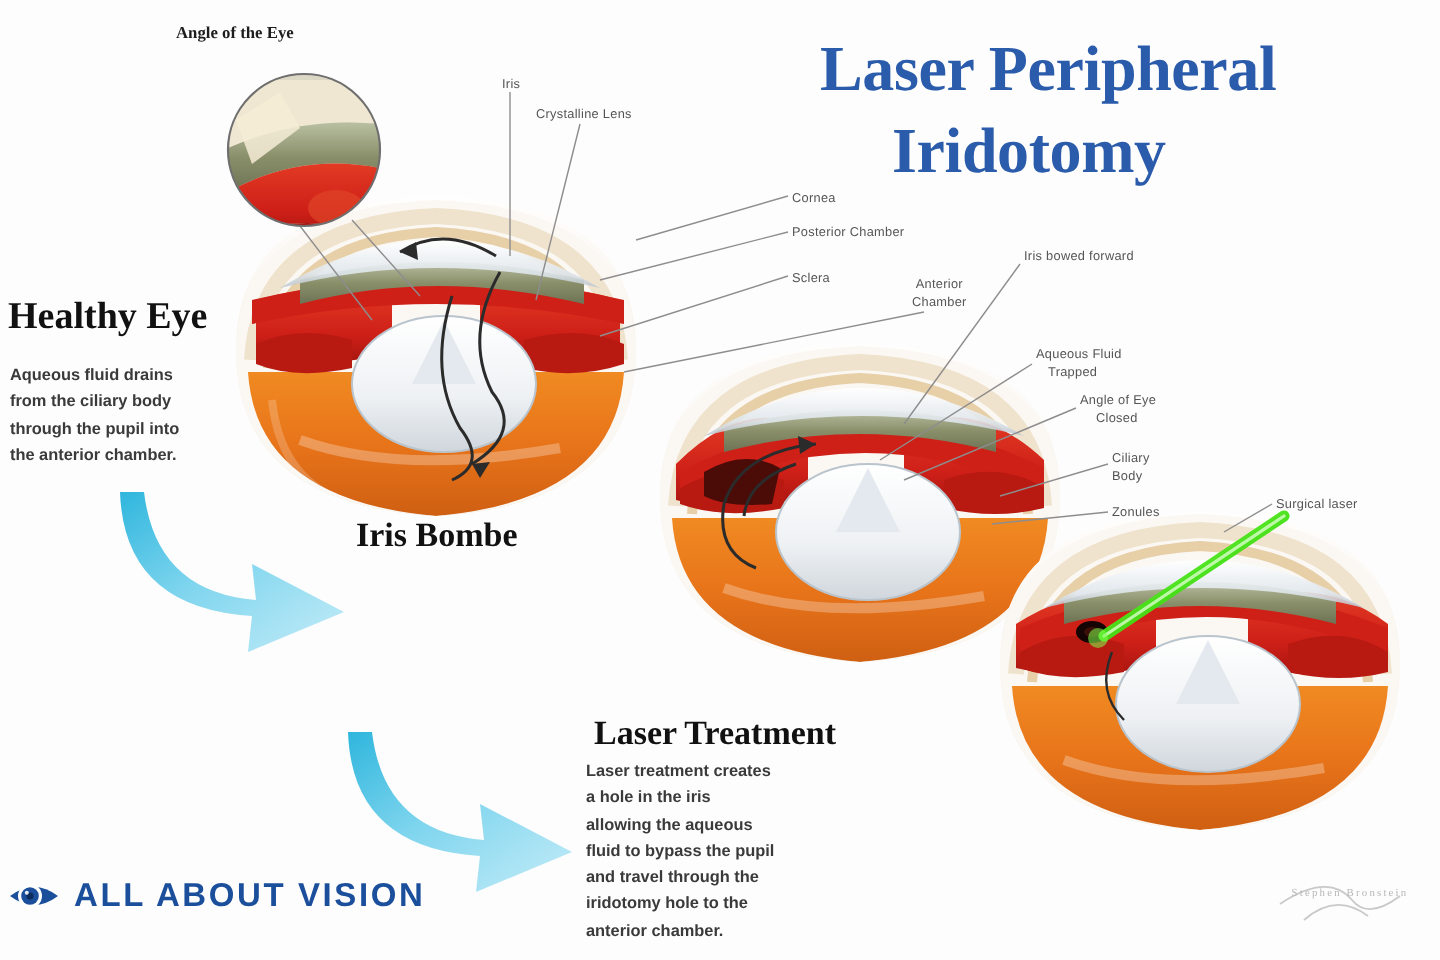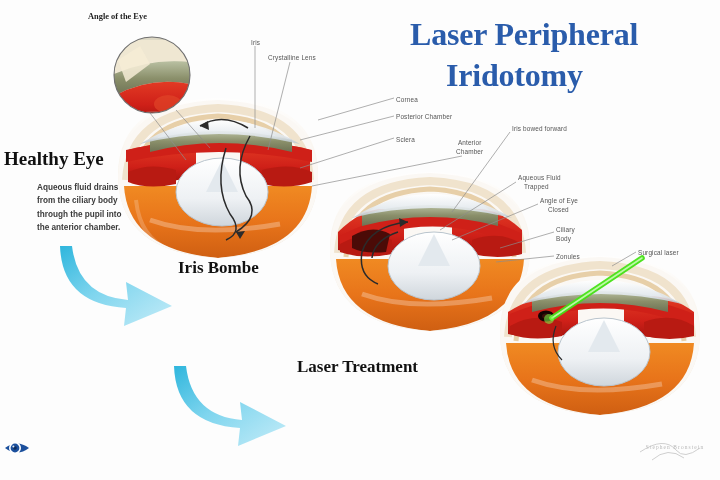--- a/index.html
+++ b/index.html
@@ -41,21 +41,21 @@
     position: absolute;
     font-family: "Liberation Sans", sans-serif;
     font-size: 8.2px;
     line-height: 1.62;
     color: #3a3a3a;
     font-weight: bold;
   }
   .stage-body span { display:block; white-space: nowrap; }
 
   #h-healthy { left: 4px;   top: 148px; font-size: 19px; }
-  #b-healthy { left: 5px;   top: 181px; margin-left: 32px; }
+  #b-healthy { left: 5px;   top: 181px; }
   #h-bombe   { left: 178px; top: 258px; font-size: 17px; }
   #b-bombe   { left: 179px; top: 280px; }
   #h-laser   { left: 297px; top: 357px; font-size: 17px; }
   #b-laser   { left: 293px; top: 379px; }
 
   
   .lbl {
     position: absolute;
     font-family: "Liberation Sans", sans-serif;
     font-size: 6.4px;
@@ -333,20 +333,29 @@
   <div class="stage-body" id="b-healthy">
     <span>Aqueous fluid drains</span>
     <span>from the ciliary body</span>
     <span>through the pupil into</span>
     <span>the  anterior chamber.</span>
   </div>
 
   <div class="stage-head" id="h-bombe">Iris Bombe</div>
 
   <div class="stage-head" id="h-laser">Laser Treatment</div>
+  <div class="stage-body" id="b-laser">
+    <span>Laser treatment creates</span>
+    <span>a hole in the iris</span>
+    <span>allowing the aqueous</span>
+    <span>fluid to bypass the pupil</span>
+    <span>and travel through the</span>
+    <span>iridotomy hole to the</span>
+    <span>anterior chamber.</span>
+  </div>
 
   <div class="lbl" id="lb-iris">Iris</div>
   <div class="lbl" id="lb-crystal">Crystalline Lens</div>
   <div class="lbl" id="lb-cornea">Cornea</div>
   <div class="lbl" id="lb-posterior">Posterior Chamber</div>
   <div class="lbl" id="lb-sclera">Sclera</div>
   <div class="lbl ctr" id="lb-anterior">
     <span>Anterior</span>
     <span>Chamber</span>
   </div>
@@ -367,17 +376,18 @@
   <div class="lbl" id="lb-surgical">Surgical laser</div>
 
   <div id="logo">
     <svg width="26" height="20" viewBox="0 0 26 20">
       <path d="M1 10 Q13 1 25 10 Q13 19 1 10 Z" fill="#1b4f9c"></path>
       <circle cx="11" cy="10" r="6" fill="#ffffff"></circle>
       <circle cx="11" cy="10" r="4.4" fill="#1b4f9c"></circle>
       <circle cx="11" cy="10" r="1.8" fill="#0d2c5c"></circle>
       <circle cx="9.4" cy="8.4" r="1" fill="#ffffff" opacity="0.9"></circle>
     </svg>
+    <span class="wordmark">ALL ABOUT VISION</span>
   </div>
 
   <div id="sig">Stephen Bronstein</div>
 
 </div>
 
 </body></html>

